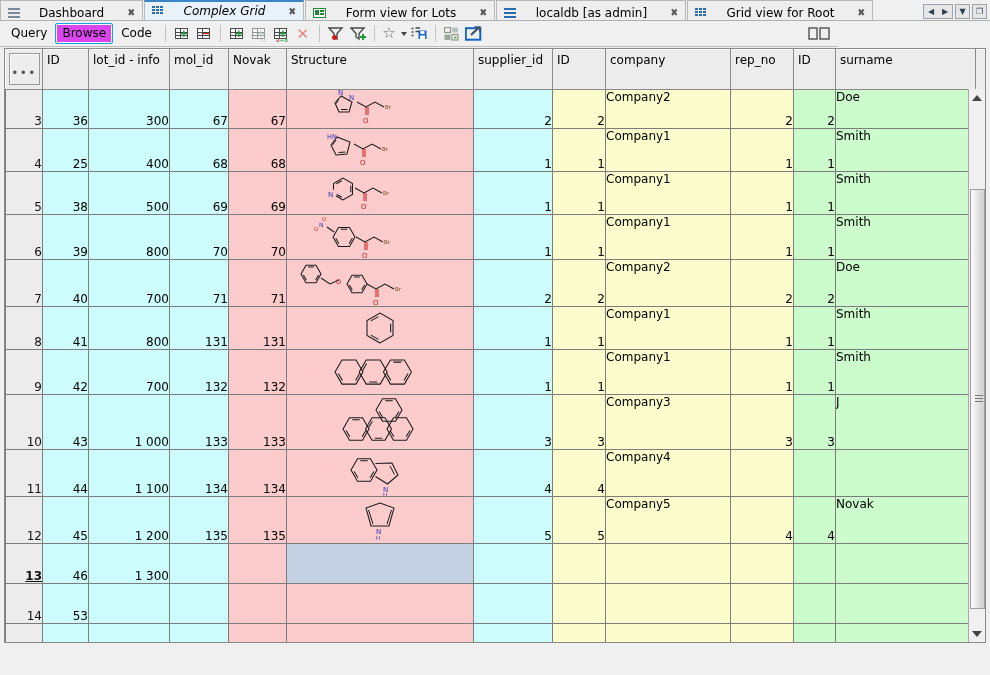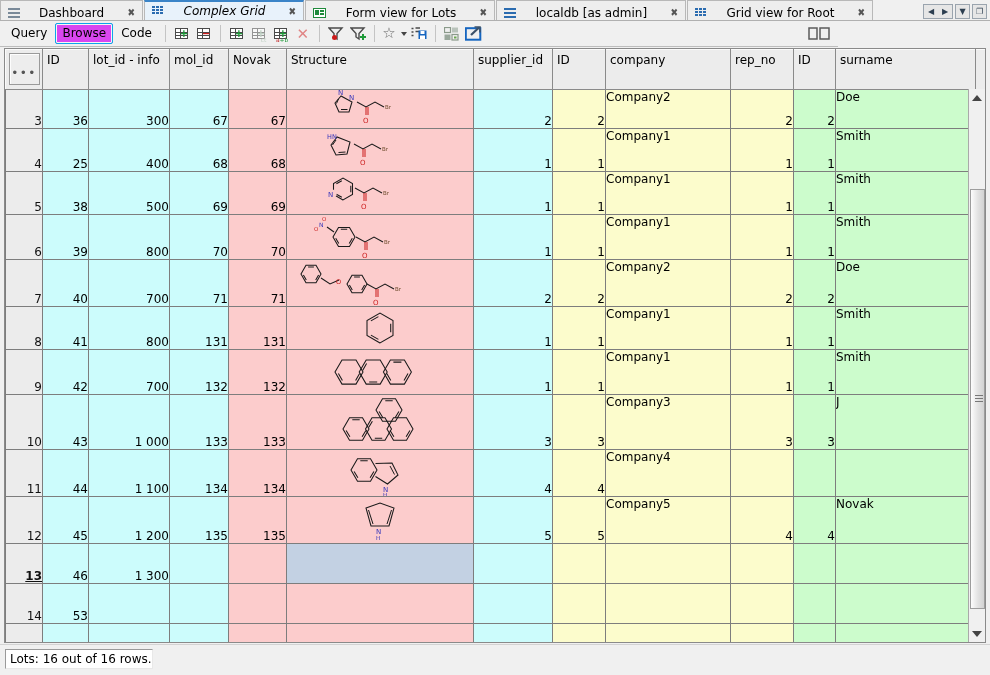--- a/index.html
+++ b/index.html
@@ -732,17 +732,14 @@
             <i></i>
             <i></i>
           </div>
       </div>
       <div class="arrow down">
           <span class="tri-down"></span>
         </div>
     </div>
   </div>
 
-  <div class="statusbar">
-    <div class="status-field">Lots: 16 out of 16 rows.</div>
-  </div>
 
 </div>
 
 </body></html>

